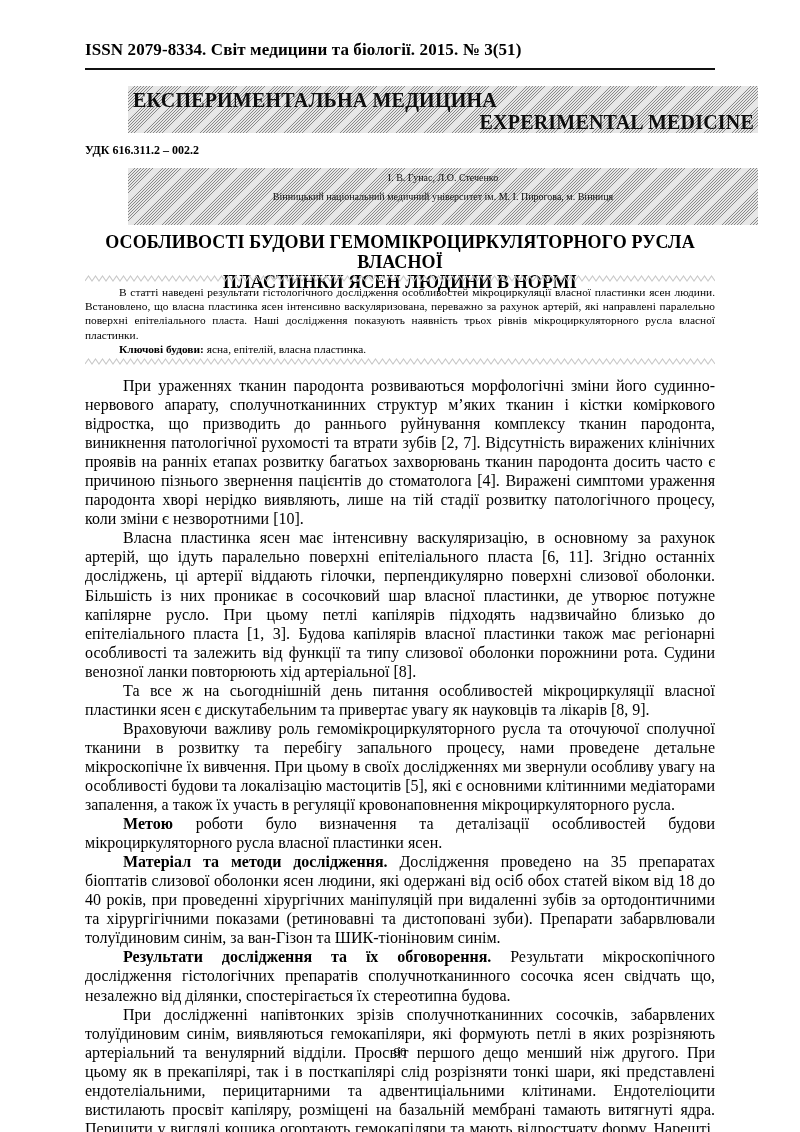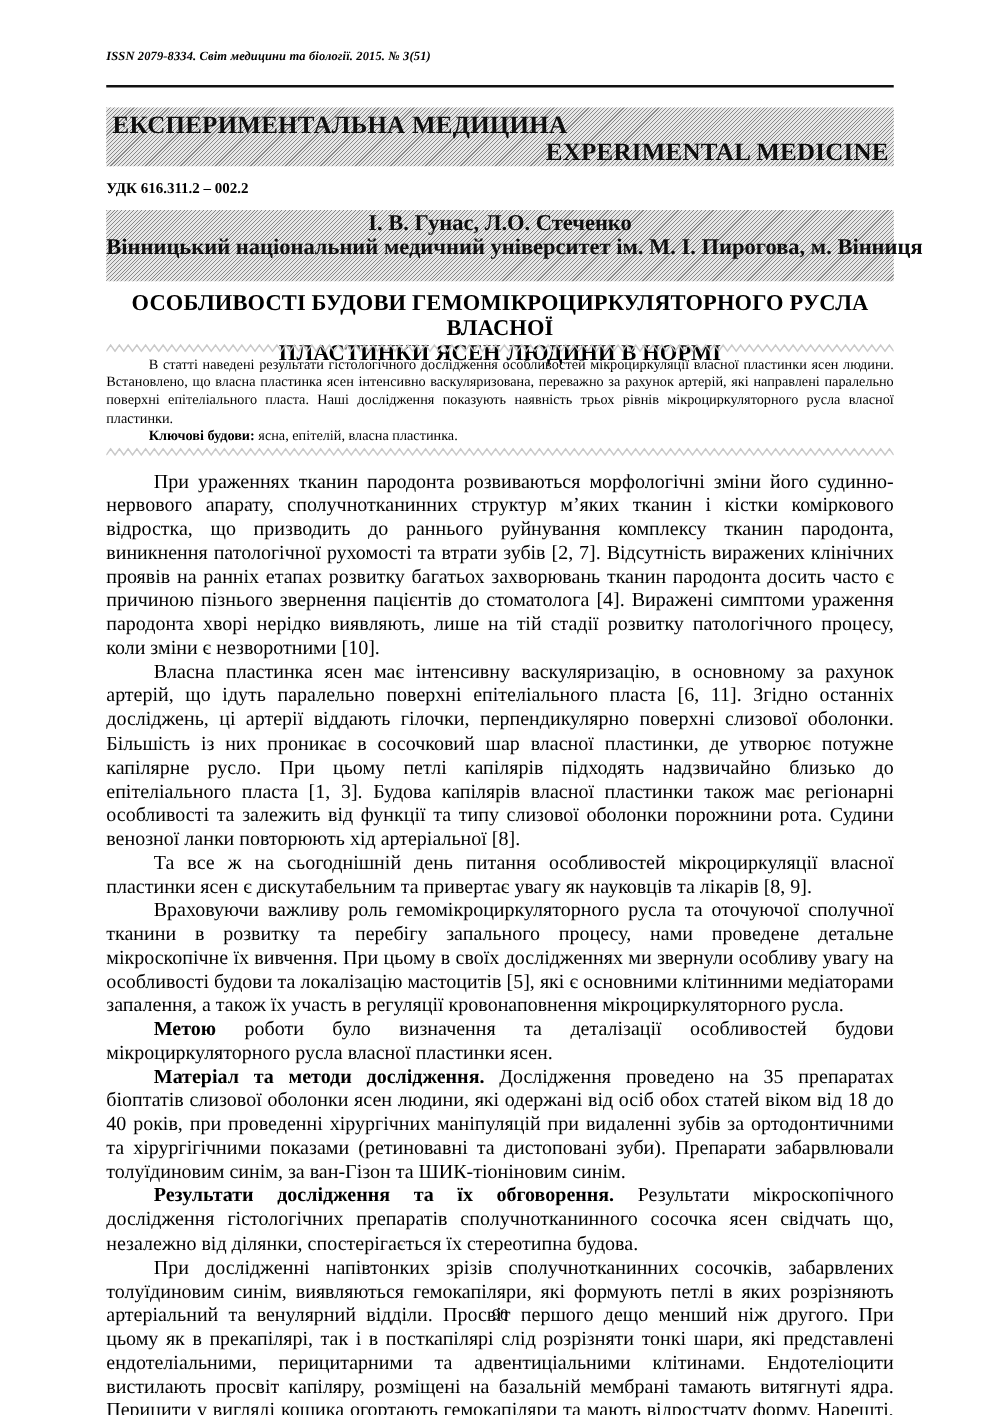--- a/index.html
+++ b/index.html
@@ -24,23 +24,22 @@
   }
 
   
   .running-head {
     position: absolute;
     left: 85px;
     top: 40px;
     width: 630px;
   }
   .running-head .rh-text {
-    font-style: italic;
-    font-weight: bold;
-    font-size: 10px;
+    font-weight: bold;
+    font-size: 17px;
     letter-spacing: 0.1px;
     white-space: nowrap;
   }
   .rh-rule {
     position: absolute;
     left: 85px;
     top: 68px;
     width: 630px;
     height: 0;
     border-top: 2.2px solid #111;
@@ -49,20 +48,21 @@
   
   .hatch {
     background-color: #e7e7e7;
     background-image:
       repeating-linear-gradient(135deg,
         rgba(120,120,120,0.85) 0px,
         rgba(120,120,120,0.85) 0.6px,
         rgba(255,255,255,0) 0.6px,
         rgba(255,255,255,0) 2.2px);
     background-size: auto;
+    margin-left: 43px;
   }
 
   .section-band {
     position: absolute;
     left: 85px;
     top: 86px;
     width: 630px;
     height: 47px;
   }
   .section-band .sb-line {
@@ -96,22 +96,22 @@
   
   .author-band {
     position: absolute;
     left: 85px;
     top: 168px;
     width: 630px;
     height: 57px;
     text-align: center;
   }
   .author-band .ab-line {
-    font-weight: bold;
-    font-size: 18px;
+    font-weight: normal;
+    font-size: 10px;
     line-height: 18.8px;
     white-space: nowrap;
     color: #0d0d0d;
   }
   .author-band .ab-line.first { padding-top: 1px; }
 
   
   .article-title {
     position: absolute;
     left: 85px;

